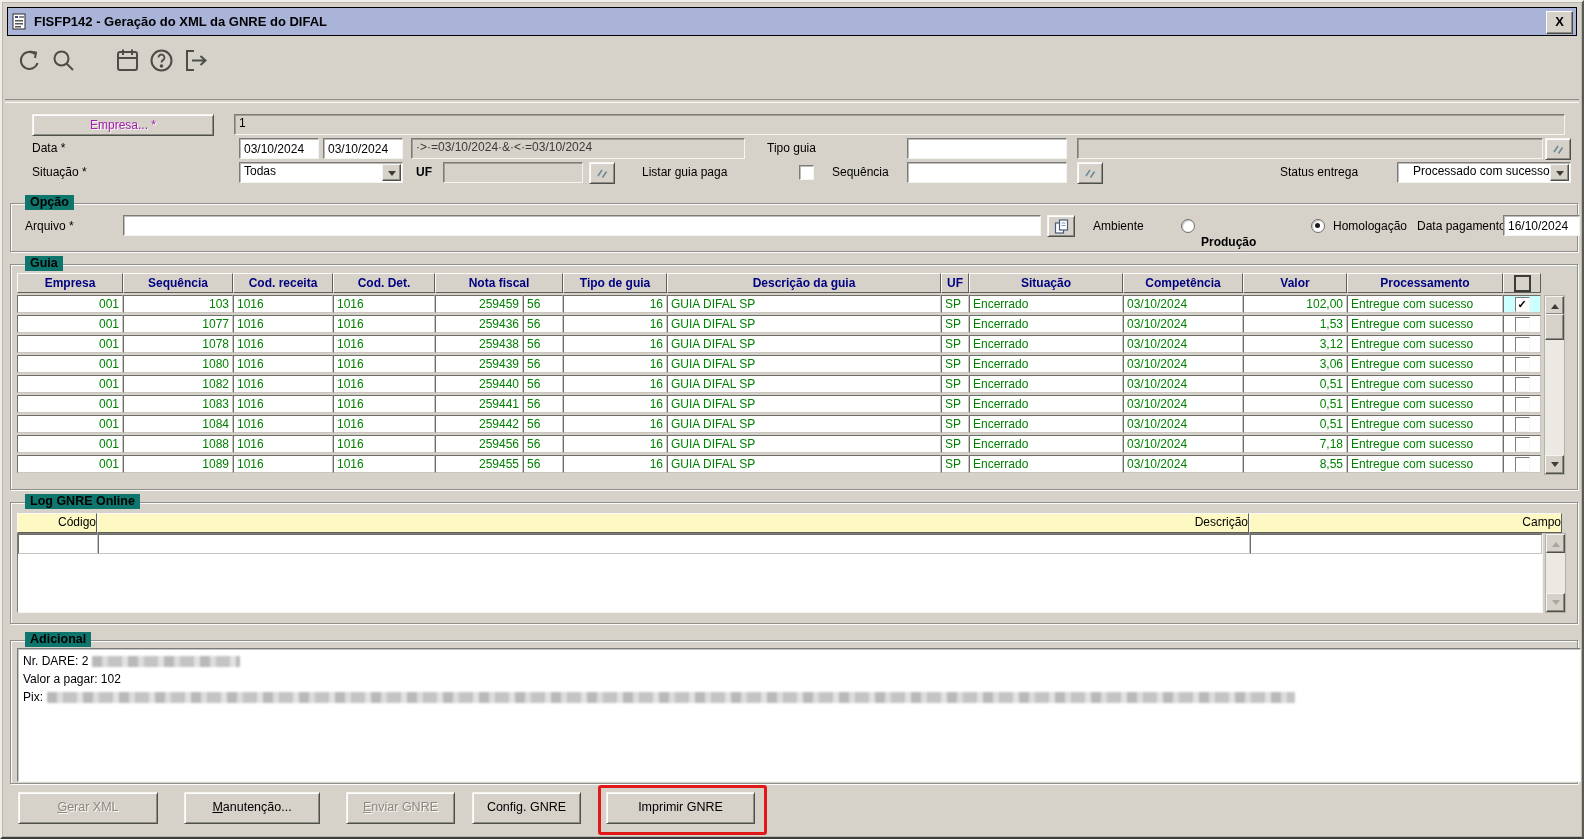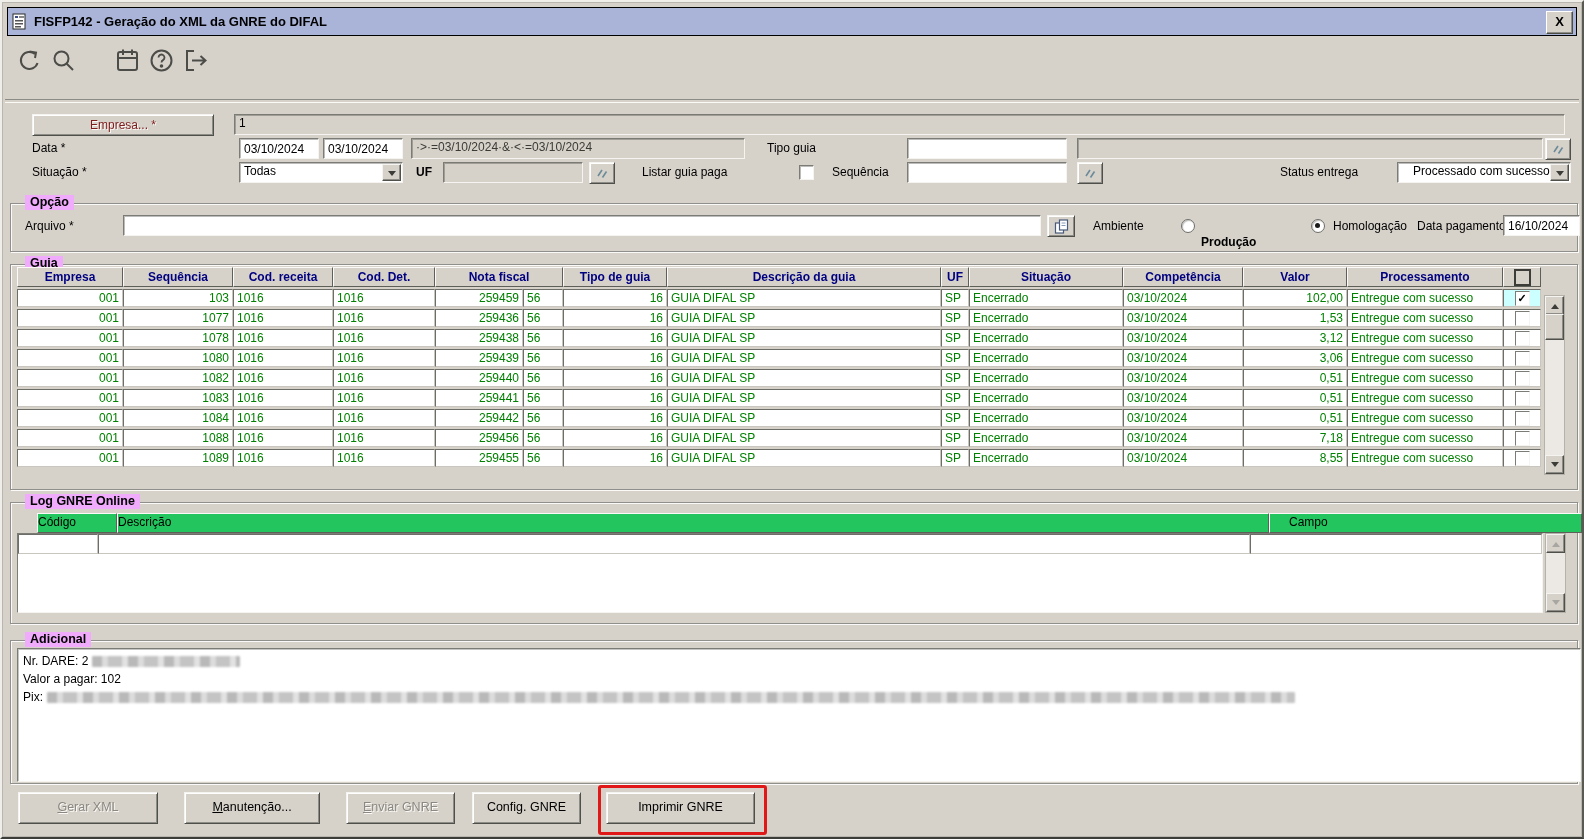--- a/index.html
+++ b/index.html
@@ -51,21 +51,21 @@
   .tri-dis-up{border-bottom-color:#a8a6a0 !important;border-top-color:transparent;}
   .cbx{position:absolute;width:13px;height:13px;background:#fff;
     border:1px solid;border-color:#7c7c76 #f6f4f0 #f6f4f0 #7c7c76;
     box-shadow:inset 1px 1px 0 rgba(64,64,60,.35);}
   .radio{position:absolute;width:12px;height:12px;border-radius:50%;background:#fff;
     border:1px solid #6e6e68;box-shadow:inset 1px 1px 1px rgba(0,0,0,.25);}
   .radio.sel::after{content:"";position:absolute;left:3px;top:3px;width:5px;height:5px;border-radius:50%;background:#1a1a1a;}
   
   .group{position:absolute;border:1px solid #8f8f8b;
     box-shadow:inset 1px 1px 0 #fbfaf8,1px 1px 0 #fbfaf8;}
-  .gtitle{position:absolute;top:-9px;left:14px;background:#f0abfc;padding:0 5px;
+  .gtitle{position:absolute;top:-9px;left:14px;background:#0f766e;padding:0 5px;
     font-weight:bold;font-size:12.5px;line-height:15px;}
   
   table.grid{border-collapse:separate;border-spacing:0 2px;table-layout:fixed;width:1524px;}
   table.grid th{background:#d6d2ca;color:#000080;font-weight:bold;font-size:12px;
     height:18px;padding:0 2px;white-space:nowrap;overflow:hidden;
     border:1px solid;border-color:#fbfaf8 #5f5f5a #5f5f5a #fbfaf8;}
   table.grid td{background:#fff;color:#008000;font-size:12px;height:16px;
     padding:0 3px;white-space:nowrap;overflow:hidden;
     border:1px solid;border-color:#6e6e68 #c9c6c0 #c9c6c0 #6e6e68;}
   table.grid td.ar{text-align:right;}
@@ -78,22 +78,22 @@
     border:2px solid #3c3c38;vertical-align:middle;}
   
   .sb{position:absolute;width:19px;background:#ece9e4;border:1px solid #b5b2ac;}
   .sb-btn{position:absolute;left:0;width:17px;height:17px;background:#d6d2ca;
     border:1px solid;border-color:#f6f4f0 #50504b #50504b #f6f4f0;
     box-shadow:inset -1px -1px 0 #8e8c86;display:flex;align-items:center;justify-content:center;}
   .sb-thumb{position:absolute;left:0;width:17px;background:#d6d2ca;
     border:1px solid;border-color:#f6f4f0 #50504b #50504b #f6f4f0;
     box-shadow:inset -1px -1px 0 #8e8c86;}
   
-  .log-hcell{position:absolute;height:18px;background:#22c55e;text-align:left;font-weight:normal;
-    border:1px solid;border-color:#fbfaf8 #5f5f5a #5f5f5a #fbfaf8;line-height:16px;margin-left:20px;}
+  .log-hcell{position:absolute;height:18px;background:#fef9c3;text-align:right;font-weight:normal;
+    border:1px solid;border-color:#fbfaf8 #5f5f5a #5f5f5a #fbfaf8;line-height:16px;}
   .log-cell{position:absolute;height:18px;background:#fff;
     border:1px solid;border-color:#6e6e68 #c9c6c0 #c9c6c0 #6e6e68;}
   .log-white{position:absolute;background:#fff;border:1px solid;border-color:#7c7c76 #f6f4f0 #f6f4f0 #7c7c76;}
   
   .adic-box{position:absolute;background:#fff;
     border:1px solid;border-color:#7c7c76 #f6f4f0 #f6f4f0 #7c7c76;
     box-shadow:inset 1px 1px 0 rgba(64,64,60,.3);padding:3px 5px;line-height:18px;}
   .redact{display:inline-block;vertical-align:middle;height:11px;border-radius:1px;margin-left:4px;
     background:repeating-linear-gradient(90deg,#b9b9b9 0 10px,#dcdcdc 10px 16px,#c4c4c4 16px 30px,#e2e2e2 30px 36px);
     filter:blur(1.2px);}
@@ -157,21 +157,21 @@
     <div class="tool-btn">
       <svg width="27" height="27" viewBox="0 0 27 27" fill="none" stroke="#4c4c48" stroke-width="2">
         <path d="M12 4 H5 V23 H12"></path>
         <path d="M10 13.5 H23 M18.5 9 L23.5 13.5 L18.5 18"></path>
       </svg>
     </div>
   </div>
 
   <div class="divider"></div>
 
-  <div class="rbtn" style="left:30px;top:112px;width:182px;height:22px;color:#7f1d1d;text-shadow:1px 1px 0 #fbfaf8;">Empresa... *</div>
+  <div class="rbtn" style="left:30px;top:112px;width:182px;height:22px;color:#a21caf;text-shadow:1px 1px 0 #fbfaf8;">Empresa... *</div>
   <div class="fld gray" style="left:232px;top:112px;width:1331px;">1</div>
 
   <span class="lbl" style="left:30px;top:136px;">Data *</span>
   <input class="fld white" style="left: 237px; top: 136px; width: 80px;" value="03/10/2024">
   <input class="fld white" style="left: 321px; top: 136px; width: 80px;" value="03/10/2024">
   <div class="fld gray" style="left:409px;top:136px;width:334px;color:#3a3a36;">·&gt;·=03/10/2024·&amp;·&lt;·=03/10/2024</div>
 
   <span class="lbl" style="left:30px;top:160px;">Situação *</span>
   <div class="fld white combo" style="left:237px;top:160px;width:164px;">
     <span>Todas</span>
@@ -229,21 +229,21 @@
     <span class="radio" style="left:1170px;top:15px;"></span>
     <span class="lbl" style="left:1190px;top:28px;font-weight:bold;">Produção</span>
     <span class="radio sel" style="left:1300px;top:15px;"></span>
     <span class="lbl" style="left:1322px;top:12px;">Homologação</span>
     <span class="lbl" style="left:1406px;top:12px;">Data pagamento</span>
     <input class="fld white" style="left: 1492px; top: 11px; width: 77px;" value="16/10/2024">
   </div>
 
   <div class="group" style="left:8px;top:262px;width:1566px;height:224px;">
     <span class="gtitle">Guia</span>
-    <table class="grid" style="position:absolute;left:6px;top:0;">
+    <table class="grid" style="position:absolute;left:6px;top:6px;">
       <colgroup>
         <col style="width:106px">
           <col style="width:110px">
           <col style="width:100px">
           <col style="width:102px">
         <col style="width:88px">
           <col style="width:40px">
           <col style="width:104px">
           <col style="width:274px">
         <col style="width:28px">

